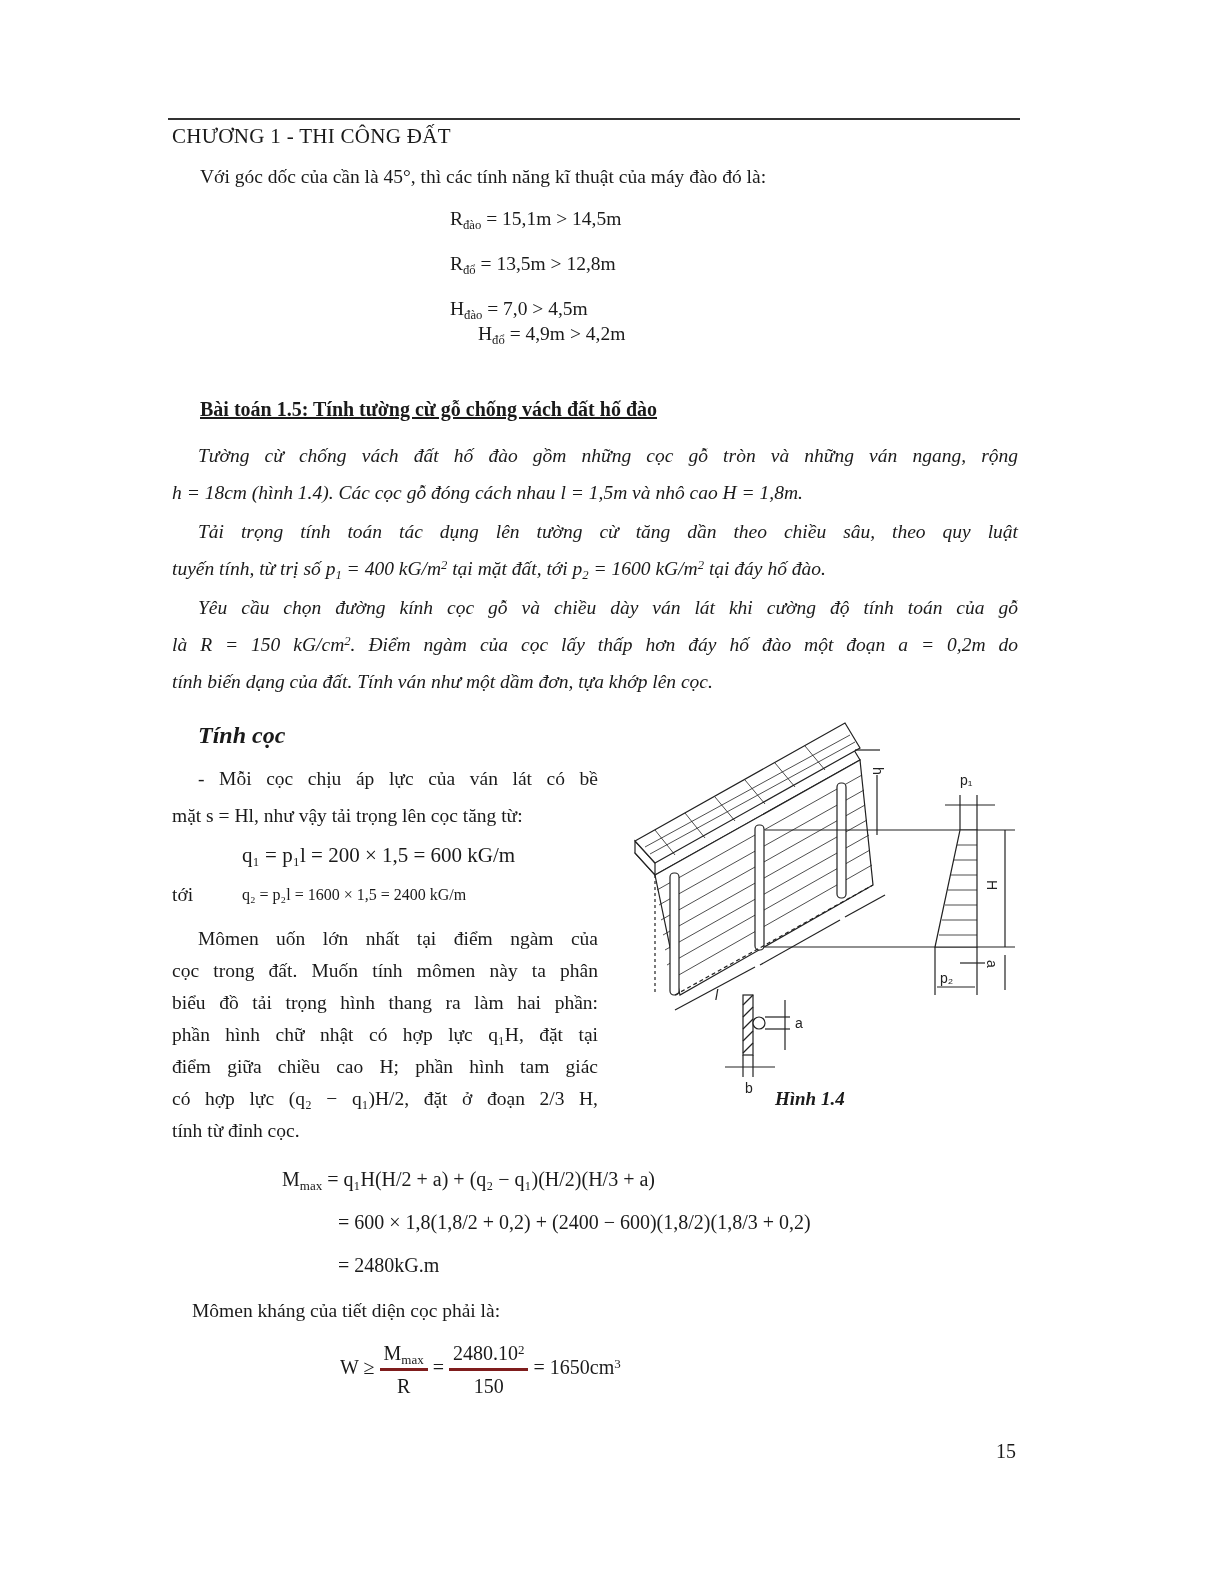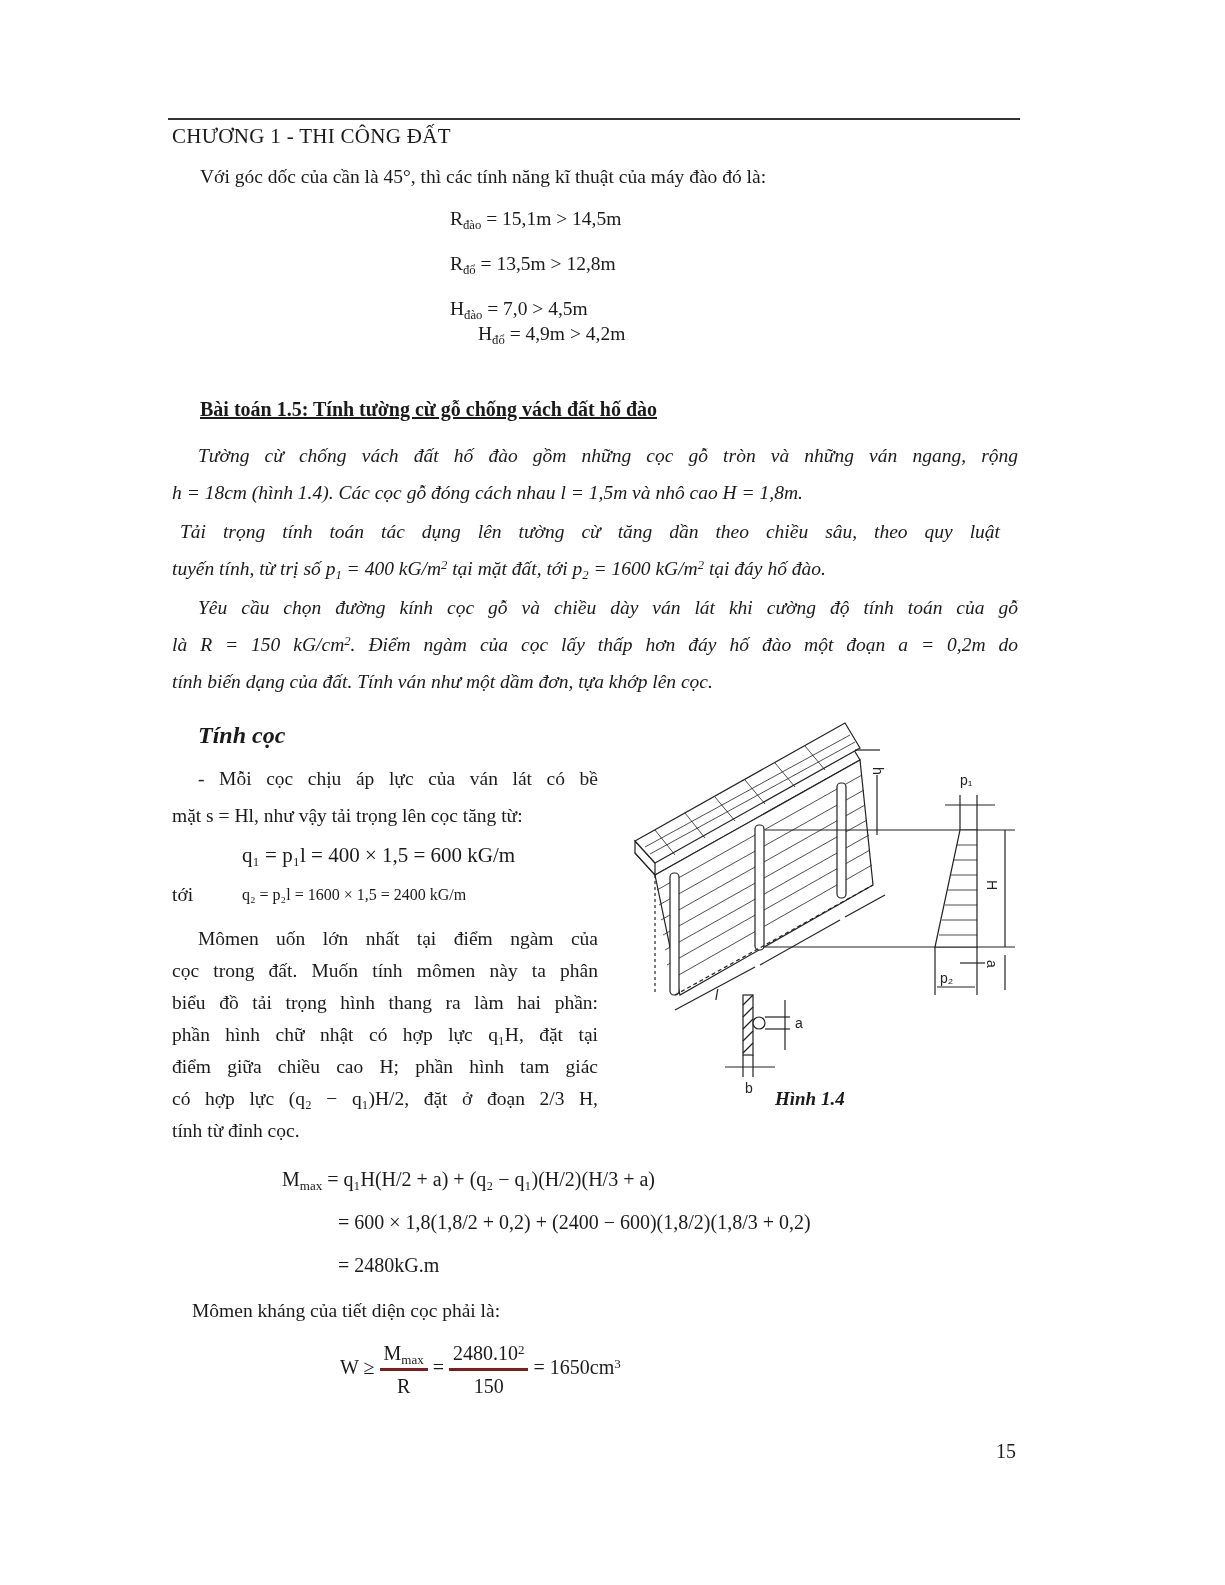--- a/index.html
+++ b/index.html
@@ -32,33 +32,33 @@
 <div class="abs p" style="left:450px; top:200px;"><span>R</span><sub>đào</sub><span> = 15,1m &gt; 14,5m</span></div>
 <div class="abs p" style="left:450px; top:245px;"><span>R</span><sub>đổ</sub><span> = 13,5m &gt; 12,8m</span></div>
 <div class="abs p" style="left:450px; top:290px;"><span>H</span><sub>đào</sub><span> = 7,0 &gt; 4,5m</span></div>
 <div class="abs p" style="left:450px; top:315px;margin-left:28px;"><span>H</span><sub>đổ</sub><span> = 4,9m &gt; 4,2m</span></div>
 
 <div class="abs p b" style="left:200px; top:390px; font-size:20px;text-decoration:underline;">Bài toán 1.5: Tính tường cừ gỗ chống vách đất hố đào</div>
 
 <div class="abs p it just" style="left:198px; width:820px; top:437px;">Tường cừ chống vách đất hố đào gồm những cọc gỗ tròn và những ván ngang, rộng</div>
 <div class="abs p it" style="left:172px; top:474px;">h = 18cm (hình 1.4). Các cọc gỗ đóng cách nhau l = 1,5m và nhô cao H = 1,8m.</div>
 
-<div class="abs p it just" style="left:180px; width:820px; top:513px;font-family:Liberation Serif, serif;">Tải trọng tính toán tác dụng lên tường cừ tăng dần theo chiều sâu, theo quy luật</div>
+<div class="abs p it just" style="left:198px; width:820px; top:513px;font-family:Liberation Serif, serif;">Tải trọng tính toán tác dụng lên tường cừ tăng dần theo chiều sâu, theo quy luật</div>
 <div class="abs p it" style="left:172px; top:550px;"><span>tuyến tính, từ trị số p</span><sub>1</sub><span> = 400 kG/m</span><sup>2</sup><span> tại mặt đất, tới p</span><sub>2</sub><span> = 1600 kG/m</span><sup>2</sup><span> tại đáy hố đào.</span></div>
 
 <div class="abs p it just" style="left:198px; width:820px; top:589px;">Yêu cầu chọn đường kính cọc gỗ và chiều dày ván lát khi cường độ tính toán của gỗ</div>
 <div class="abs p it just" style="left:172px; width:846px; top:626px;"><span>là R = 150 kG/cm</span><sup>2</sup><span>. Điểm ngàm của cọc lấy thấp hơn đáy hố đào một đoạn a = 0,2m do</span></div>
 <div class="abs p it" style="left:172px; top:663px;">tính biến dạng của đất. Tính ván như một dầm đơn, tựa khớp lên cọc.</div>
 
 <div class="abs p it b" style="left:198px; top:716px; font-size:24px;">Tính cọc</div>
 
 <div class="abs p just" style="left:198px; width:400px; top:760px;">- Mỗi cọc chịu áp lực của ván lát có bề</div>
 <div class="abs p" style="left:172px; top:797px;">mặt s = Hl, như vậy tải trọng lên cọc tăng từ:</div>
 
-<div class="abs p" style="left:242px; top:836px; font-size:21px;">q₁ = p₁l = 400 × 1,5 = 600 kG/m</div>
+<div class="abs p" style="left:242px; top:836px; font-size:21px;">q₁ = p₁l = 200 × 1,5 = 600 kG/m</div>
 <div class="abs p" style="left:172px; top:876px;">tới</div>
 <div class="abs p" style="left:242px; top:876px; font-size:16px;">q₂ = p₂l = 1600 × 1,5 = 2400 kG/m</div>
 
 <div class="abs p just" style="left:198px; width:400px; top:920px;">Mômen uốn lớn nhất tại điểm ngàm của</div>
 <div class="abs p just" style="left:172px; width:426px; top:952px;">cọc trong đất. Muốn tính mômen này ta phân</div>
 <div class="abs p just" style="left:172px; width:426px; top:984px;">biểu đồ tải trọng hình thang ra làm hai phần:</div>
 <div class="abs p just" style="left:172px; width:426px; top:1016px;">phần hình chữ nhật có hợp lực q₁H, đặt tại</div>
 <div class="abs p just" style="left:172px; width:426px; top:1048px;">điểm giữa chiều cao H; phần hình tam giác</div>
 <div class="abs p just" style="left:172px; width:426px; top:1080px;">có hợp lực (q₂ − q₁)H/2, đặt ở đoạn 2/3 H,</div>
 <div class="abs p" style="left:172px; top:1112px;">tính từ đỉnh cọc.</div>

